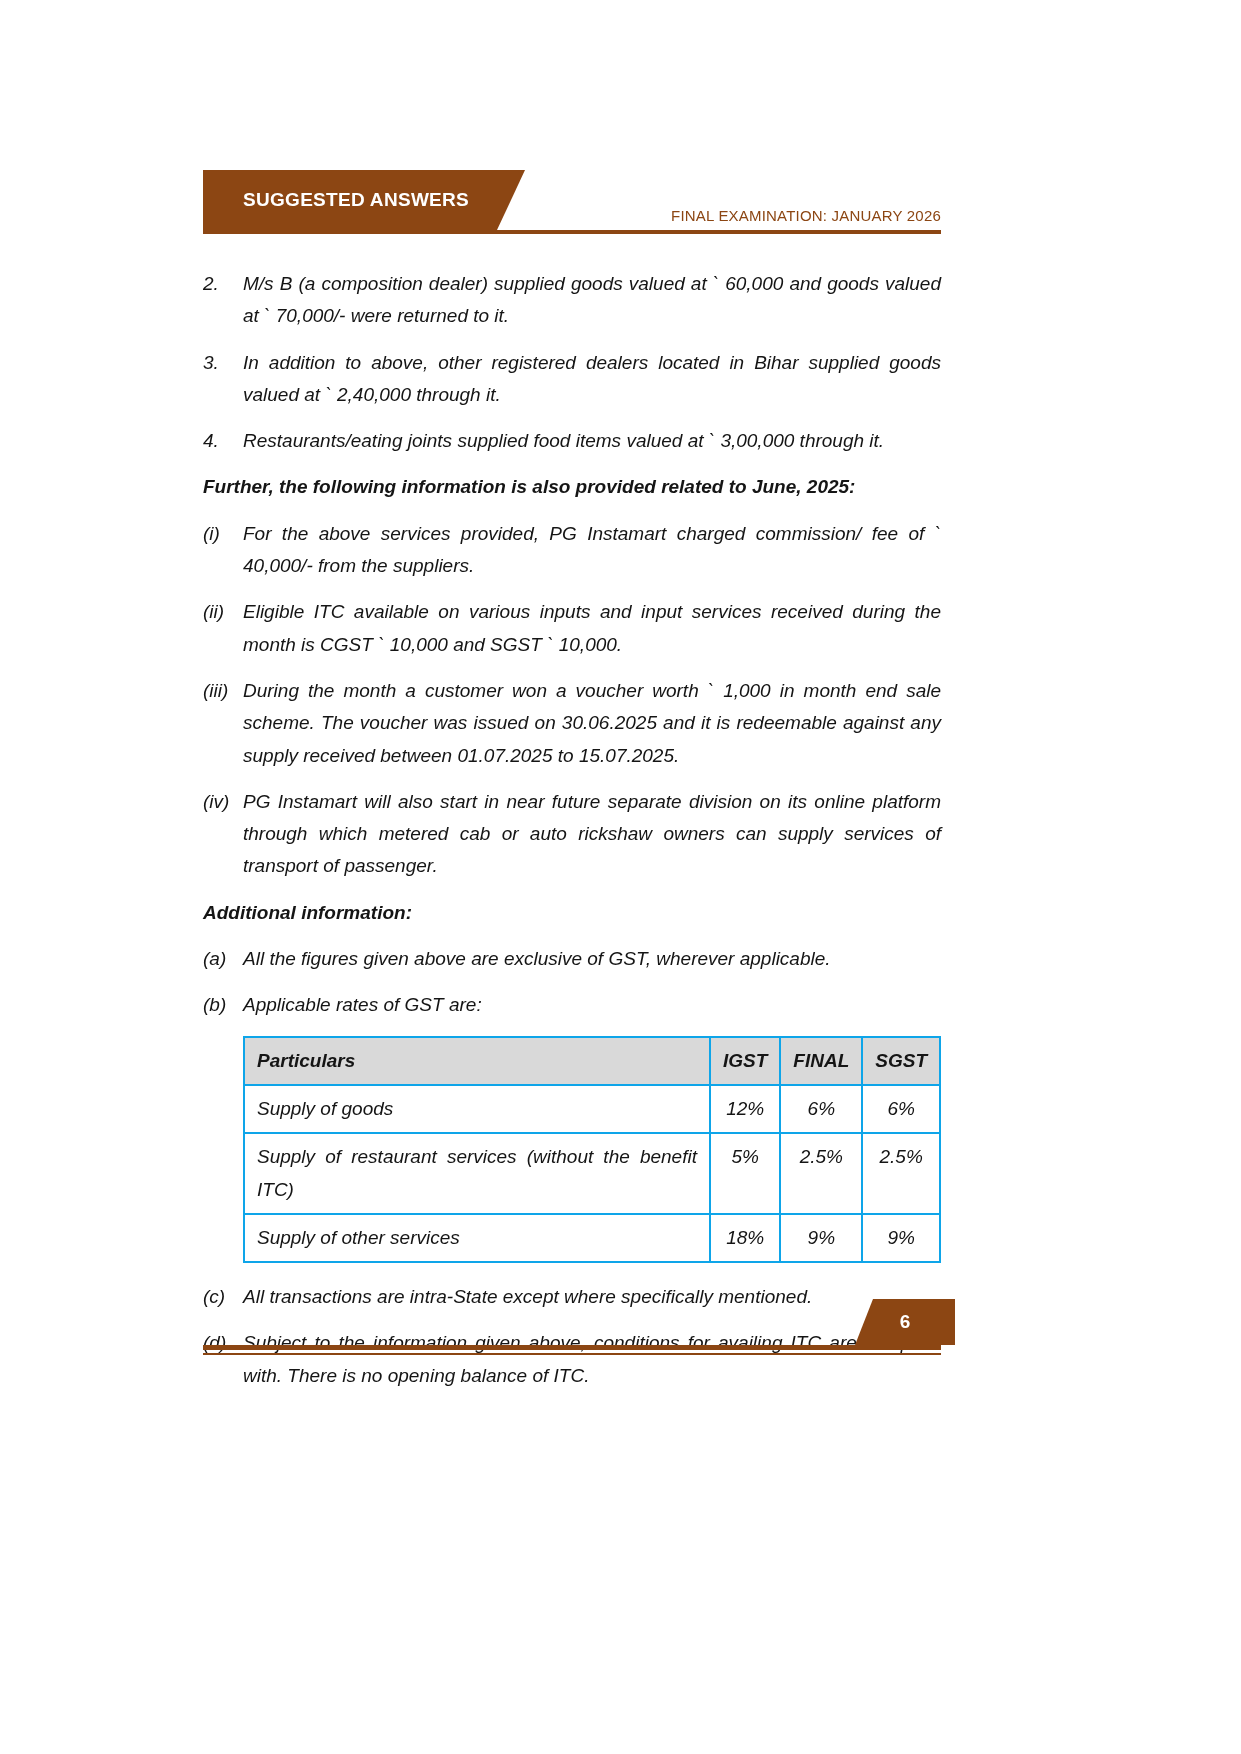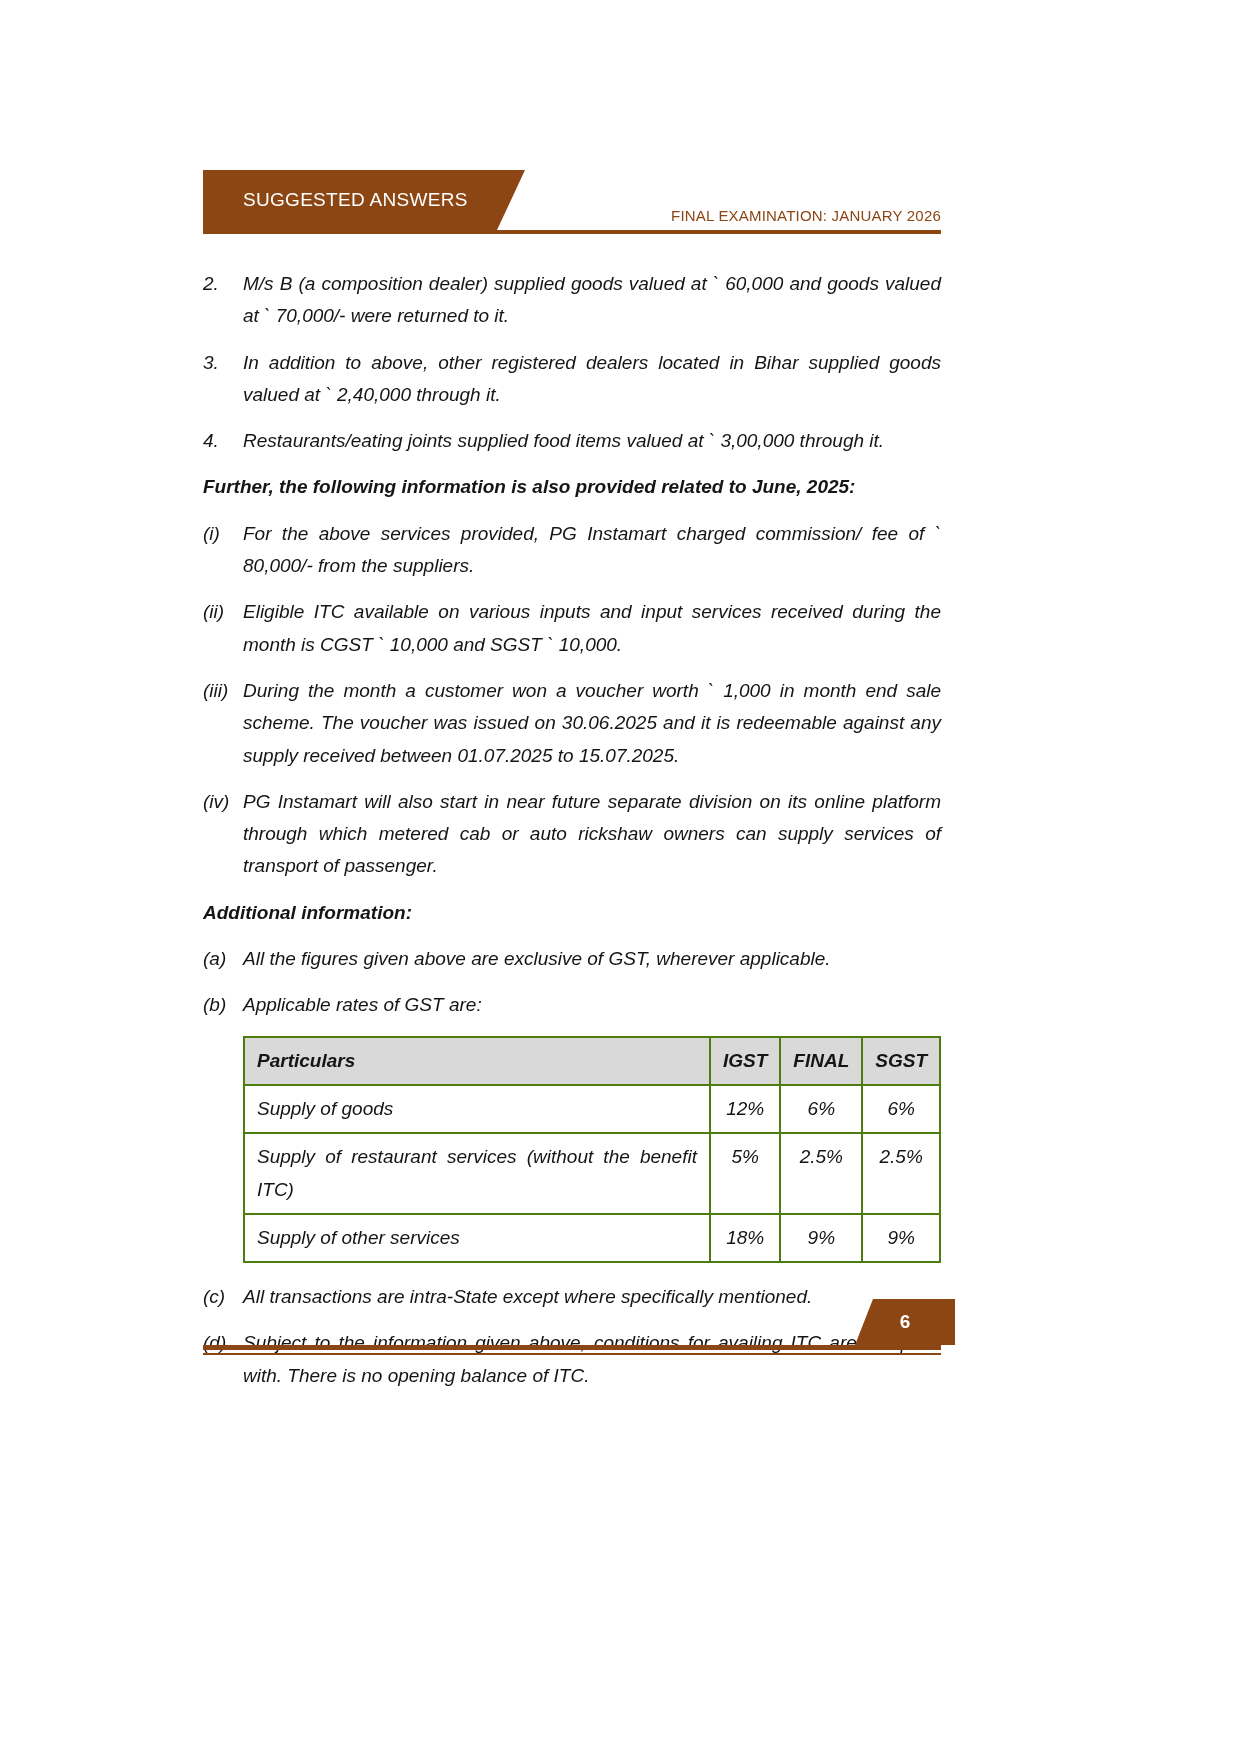--- a/index.html
+++ b/index.html
@@ -15,21 +15,21 @@
   }
   
   .page-header { position:absolute; left:203px; top:170px; width:738px; height:60px; }
   .banner {
     position:absolute; left:0; top:0; height:60px; width:322px;
     background:var(--brand-brown,#8C4613);
     clip-path:polygon(0 0, 100% 0, calc(100% - 28px) 100%, 0 100%);
     display:flex; align-items:center; padding-left:40px;
   }
   .banner-label {
-    color:#ffffff; font-weight:normal; font-size:19px; letter-spacing:.3px; font-style:normal;
+    color:#ffffff; font-weight:bold; font-size:19px; letter-spacing:.3px; font-style:normal;
   }
   .exam-title {
     position:absolute; right:0; bottom:6px;
     color:var(--brand-brown,#8C4613); font-weight:normal; font-size:15px; letter-spacing:.2px;
   }
   .header-rule {
     position:absolute; left:203px; top:230px; width:738px; height:4px;
     background:var(--brand-brown,#8C4613);
   }
   
@@ -41,21 +41,21 @@
   .item .num { flex:0 0 40px; }
   .item .txt { flex:1; text-align:justify; }
   .para { margin-bottom:14px;font-weight:bold; }
   .section-heading { font-weight:bold; font-size:19px; margin-bottom:14px; }
   
   table.rates {
     border-collapse:collapse; width:698px; margin:2px 0 18px 40px;
     font-size:19px;
   }
   table.rates th, table.rates td {
-    border:2px solid #4d7c0f; padding:7px 12px; vertical-align:top;
+    border:2px solid #0ea5e9; padding:7px 12px; vertical-align:top;
   }
   table.rates th {
     background:var(--table-header-bg,#D9D9D9); font-weight:bold; text-align:left;
   }
   table.rates th.rate { width:74px; }
   table.rates th.rate-first { width:66px; }
   table.rates td.rate { text-align:center; }
   
   .page-footer { position:absolute; left:203px; top:1299px; width:738px; }
   .page-num-box {
@@ -99,21 +99,21 @@
     </div>
     <div class="item">
       <span class="num">4.</span>
       <div class="txt">Restaurants/eating joints supplied food items valued at ` 3,00,000 through it.</div>
     </div>
 
     <p class="para">Further, the following information is also provided related to June, 2025:</p>
 
     <div class="item">
       <span class="num">(i)</span>
-      <div class="txt">For the above services provided, PG Instamart charged commission/ fee of ` 80,000/- from the suppliers.</div>
+      <div class="txt">For the above services provided, PG Instamart charged commission/ fee of ` 40,000/- from the suppliers.</div>
     </div>
     <div class="item">
       <span class="num">(ii)</span>
       <div class="txt">Eligible ITC available on various inputs and input services received during the month is CGST ` 10,000 and SGST ` 10,000.</div>
     </div>
     <div class="item">
       <span class="num">(iii)</span>
       <div class="txt">During the month a customer won a voucher worth ` 1,000 in month end sale scheme. The voucher was issued on 30.06.2025 and it is redeemable against any supply received between 01.07.2025 to 15.07.2025.</div>
     </div>
     <div class="item">

